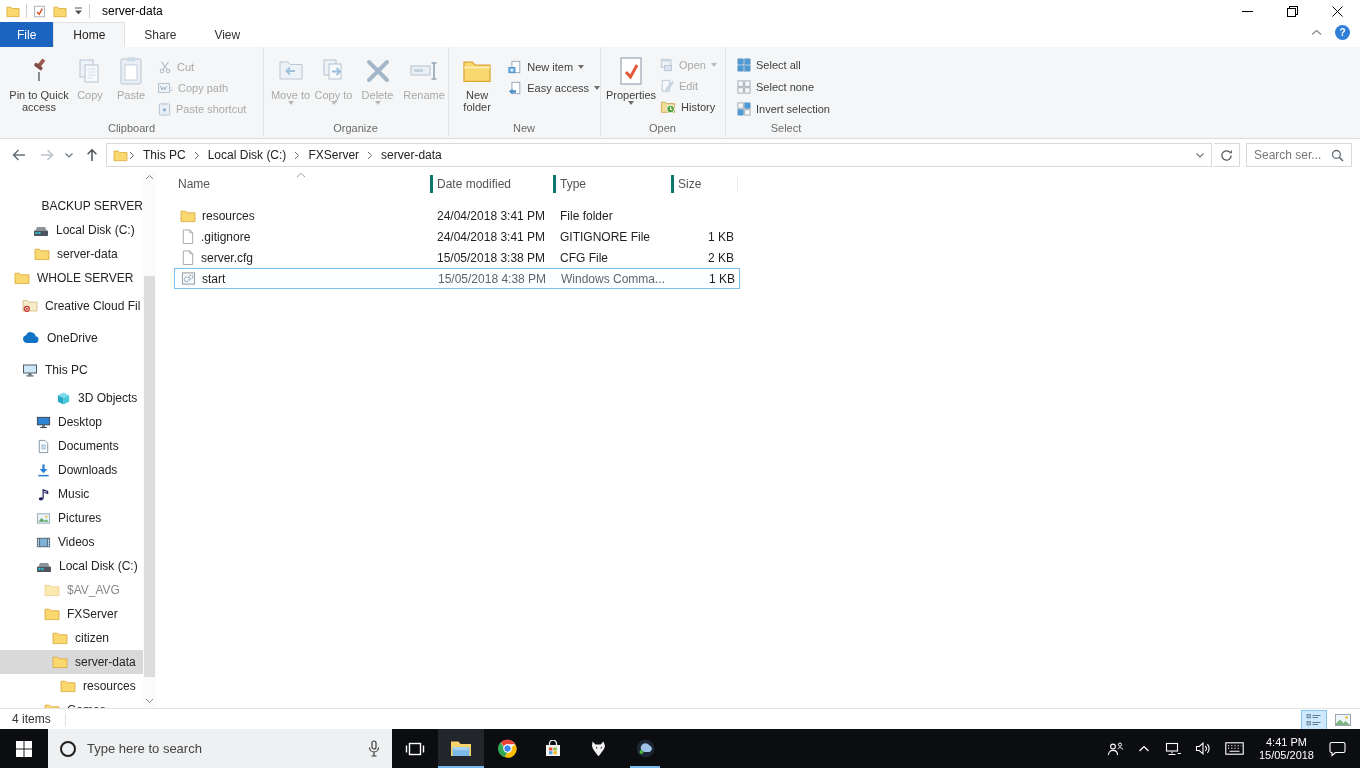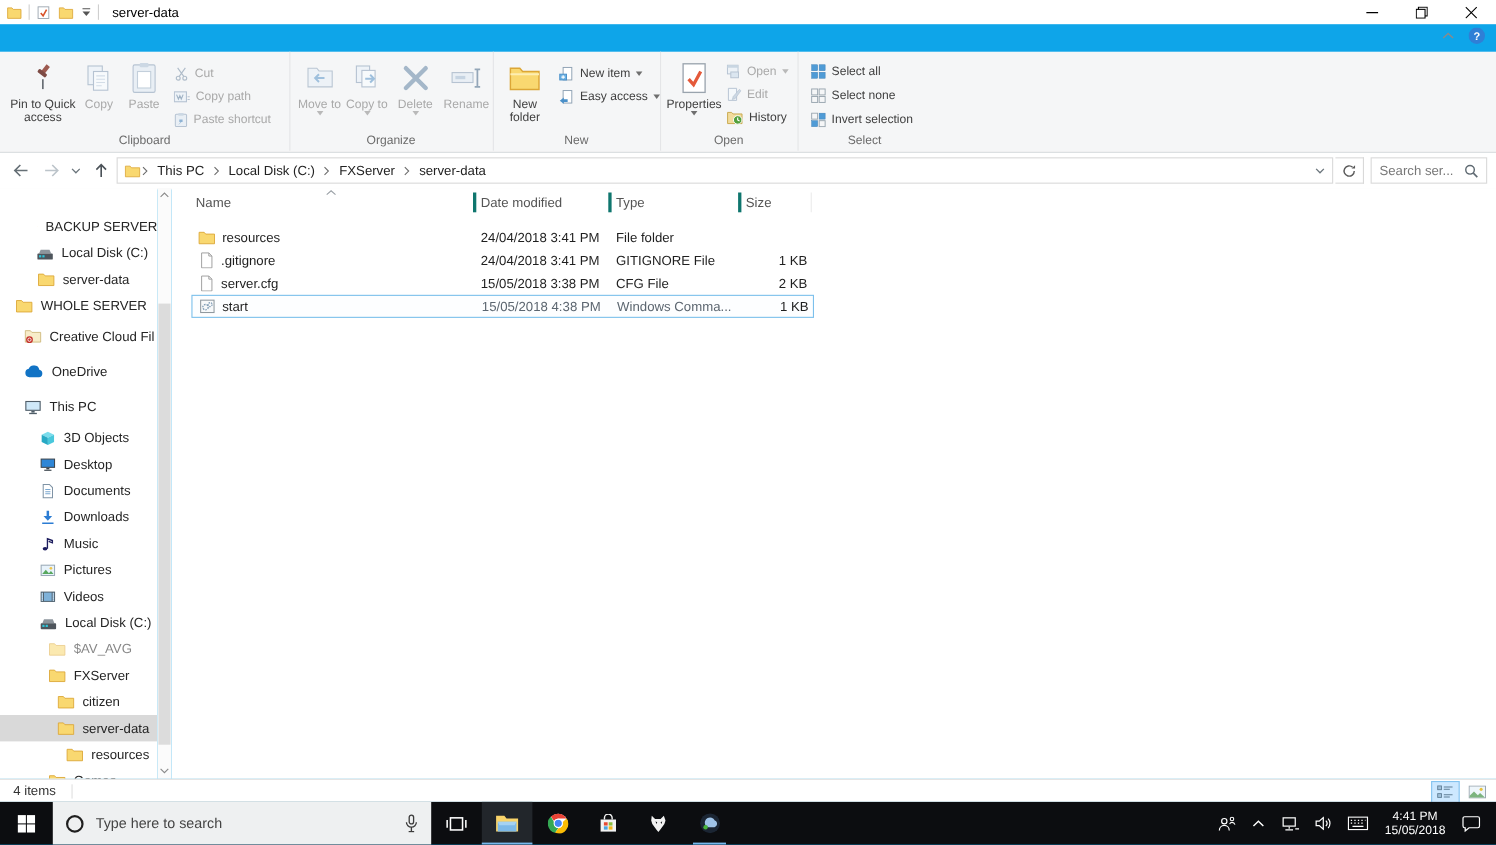--- a/index.html
+++ b/index.html
@@ -130,20 +130,26 @@
           </svg>
       </span>
       <span class="tb-btn">
         <svg width="11" height="11" viewBox="0 0 11 11">
             <path d="M0.5 0.5l10 10M10.5 0.5l-10 10" stroke="#000"></path>
           </svg>
       </span>
     </div>
   </div>
 
+  <div class="tabbar">
+    <span class="tab file">File</span>
+    <span class="tab active">Home</span>
+    <span class="tab">Share</span>
+    <span class="tab">View</span>
+  </div>
   <div class="tab-right">
     <span>
       <svg width="11" height="7" viewBox="0 0 11 7">
           <path d="M1 5.5L5.5 1.5 10 5.5" fill="none" stroke="#8a8a8a" stroke-width="1.3"></path>
         </svg>
     </span>
     <span>
       <svg width="15" height="15" viewBox="0 0 15 15">
           <circle cx="7.5" cy="7.5" r="7.5" fill="#2f7fd6"></circle>
           <text x="7.5" y="11" text-anchor="middle" font-size="10" font-family="Liberation Sans,sans-serif" fill="#fff" font-weight="bold">?</text>
@@ -517,21 +523,21 @@
       <span>OneDrive</span>
     </div>
     <div class="sb-item" style="padding-left:22px;height:32px;">
       <svg width="16" height="15" viewBox="0 0 16 15">
           <rect x="1.5" y="2" width="13" height="8" fill="#cfe8f8" stroke="#4f5d68"></rect>
           <rect x="6.5" y="10.5" width="3" height="1.6" fill="#4f5d68"></rect>
           <rect x="4.5" y="12.3" width="7" height="1.2" fill="#4f5d68"></rect>
         </svg>
       <span>This PC</span>
     </div>
-    <div class="sb-item" style="padding-left:36px;">
+    <div class="sb-item" style="padding-left:56px;">
       <svg width="15" height="15" viewBox="0 0 16 16">
           <path d="M8 1.5L14 4.5 8 7.5 2 4.5z" fill="#7adcec"></path>
           <path d="M14 4.5v7L8 14.5v-7z" fill="#49c8dc"></path>
           <path d="M8 7.5v7L2 11.5v-7z" fill="#27a9c4"></path>
         </svg>
       <span>3D Objects</span>
     </div>
     <div class="sb-item" style="padding-left:36px;">
       <svg width="15" height="15" viewBox="0 0 16 16">
           <rect x="1.5" y="2.5" width="13" height="8" fill="#2f86d6" stroke="#3b444c"></rect>

